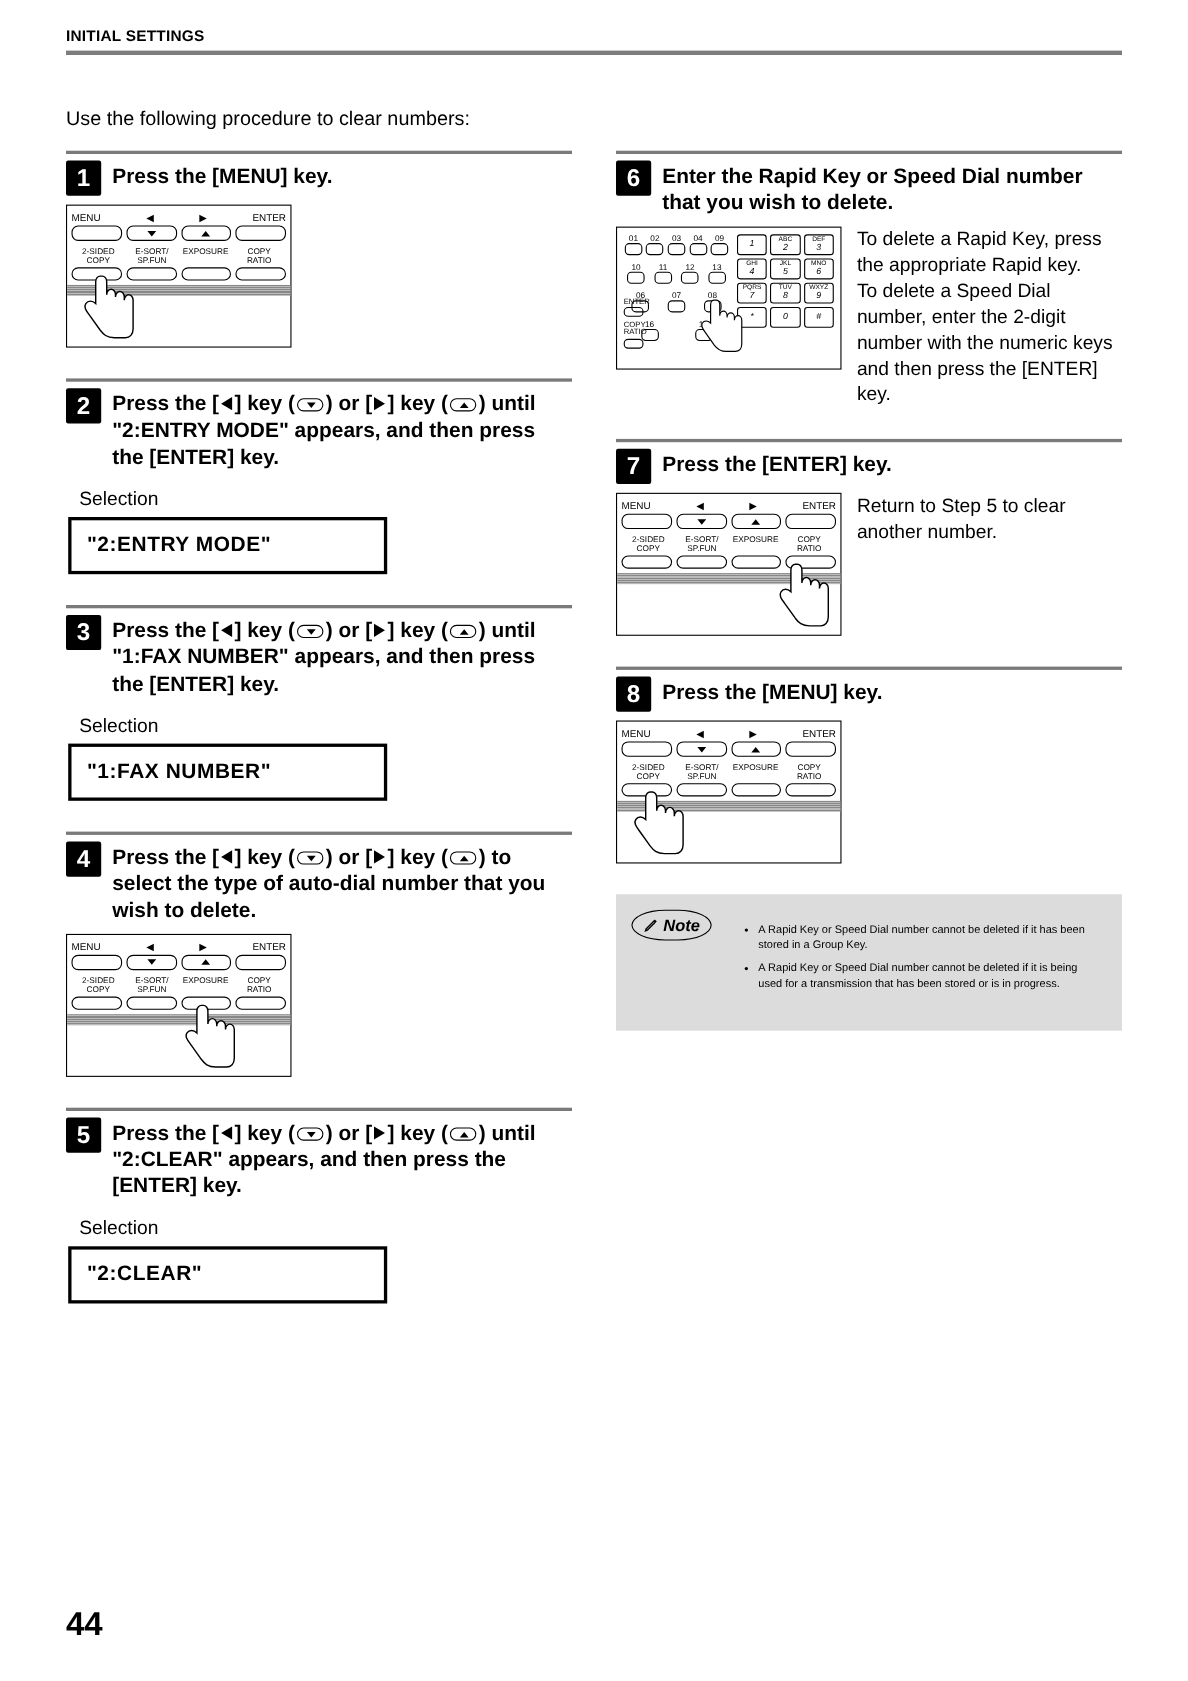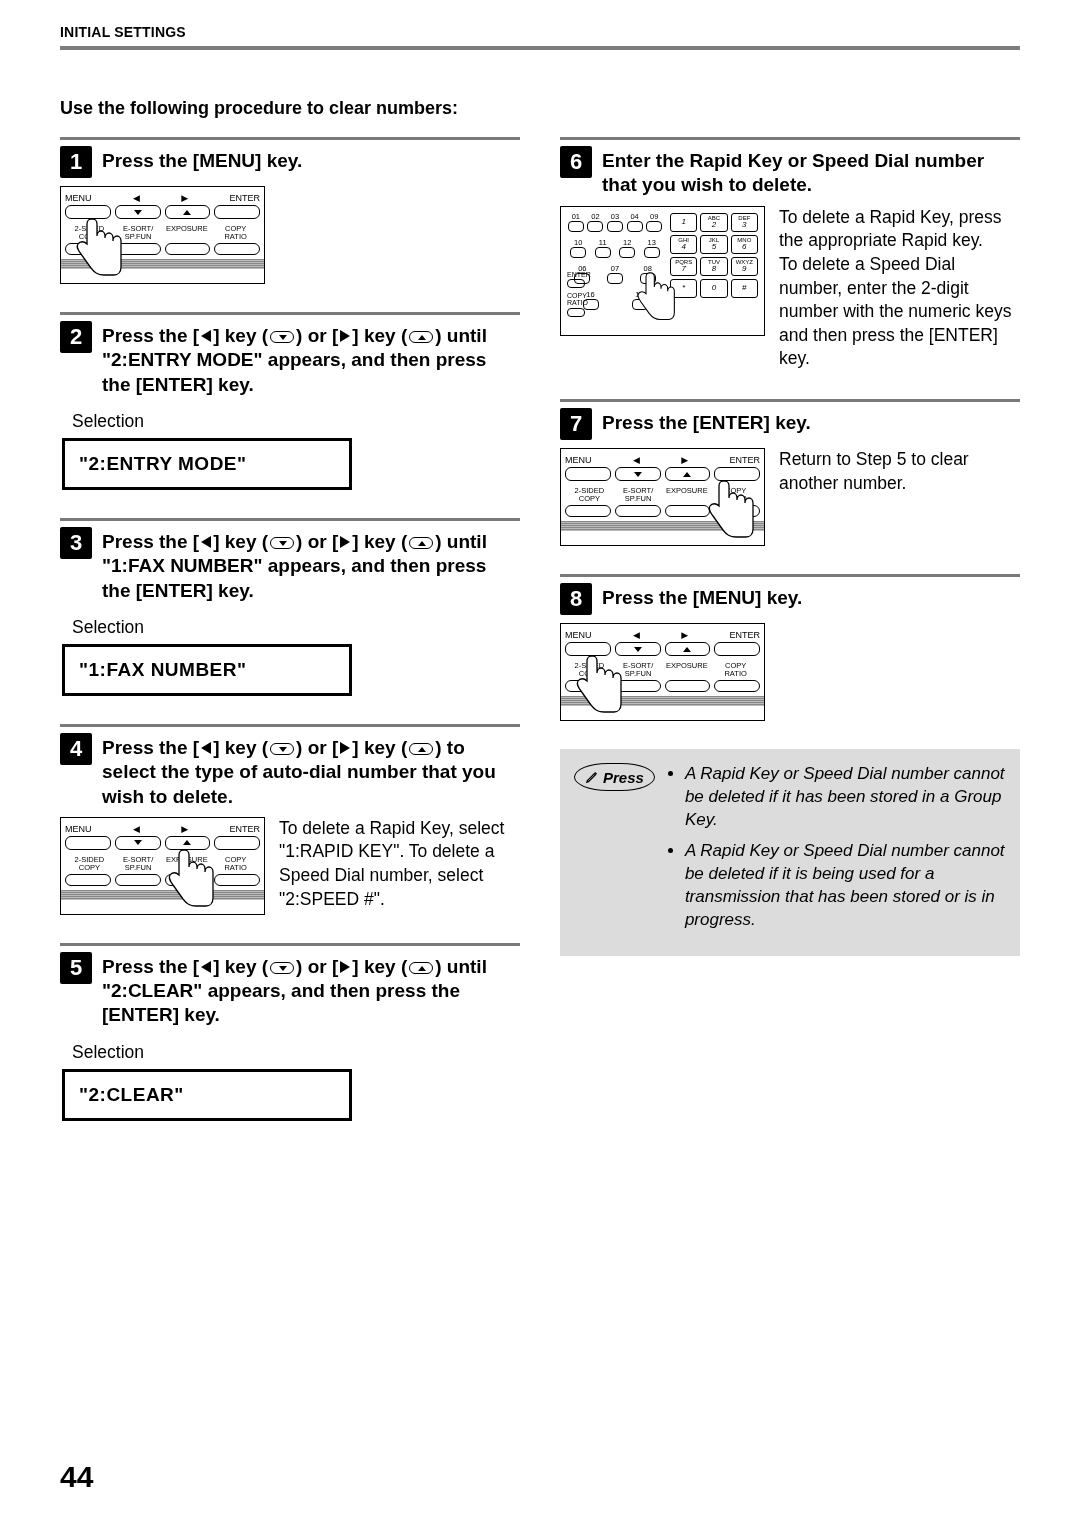--- a/index.html
+++ b/index.html
@@ -29,21 +29,20 @@
   }
   .header-rule {
     height: 4px;
     background: #7d7d7d;
     width: 100%;
     margin-bottom: 48px;
   }
   .intro {
     font-size: 18px;
     margin-bottom: 18px;
-    font-weight: bold;
   }
   .columns {
     display: flex;
     gap: var(--col-gap);
   }
   .col {
     flex: 1 1 0;
     min-width: 0;
   }
 
@@ -136,21 +135,21 @@
     padding: 12px 14px;
     font-weight: bold;
     font-size: 19px;
     letter-spacing: 0.5px;
     margin-left: 2px;
   }
 
   
   .panel {
     width: 205px;
-    height: 98px;
+    height: 130px;
     border: 1.5px solid #000;
     position: relative;
     flex: 0 0 auto;
   }
   .panel .row1 {
     position:absolute;
     left:4px; right:4px; top:6px;
     display:flex; justify-content:space-between;
     font-size:9px;
   }
@@ -252,25 +251,24 @@
     display: flex;
     align-items: center;
     font-style: italic;
     font-weight: bold;
     font-size: 15px;
     gap: 4px;
     background:#dcdcdc;
   }
   .note-badge svg { width:14px; height:14px;}
   .note-list {
-    font-size: 17px;
+    font-size: 10px;
     line-height: 1.35;
     padding-left: 16px;
-    margin:0;
-    font-style:italic;
+    margin:12px;
   }
   .note-list li { margin-bottom: 8px; }
 
   .page-number {
     position: absolute;
     left: var(--margin-x);
     bottom: 34px;
     font-size: 30px;
     font-weight: bold;
   }
@@ -403,21 +401,20 @@
                 <div class="btn"></div>
                 <div class="btn"></div>
                 <div class="btn"></div>
                 <div class="btn"></div>
               </div>
             <div class="band"></div>
             <svg class="hand" style="left:100px" viewBox="0 0 60 74">
               <path d="M22 8c-2 0-4 2-4 5v20c-3-3-7-3-9 0-2 3 0 6 3 10l10 14c3 4 6 7 13 7h10c4 0 7-3 7-8V30c0-3-2-5-4-5s-4 2-4 5v-3c0-3-2-5-4-5s-4 2-4 5v-2c0-3-2-5-4-5s-4 2-4 5V13c0-3-2-5-4-5z" fill="#fff" stroke="#000" stroke-width="1.3"></path>
             </svg>
           </div>
-          <div class="side-text">To delete a Rapid Key, select "1:RAPID KEY". To delete a Speed Dial number, select "2:SPEED #".</div>
         </div>
       </div>
 
       <div class="step">
         <div class="step-rule"></div>
         <div class="step-head">
           <div class="step-num">5</div>
           <div class="step-title">
             <span>Press the [</span><span class="ak-tri left"></span><span>] key (</span><span class="ak-ovalbtn down"></span><span>) or [</span><span class="ak-tri right"></span><span>] key (</span><span class="ak-ovalbtn up"></span><span>) until "2:CLEAR" appears, and then press the [ENTER] key.</span>
           </div>
@@ -621,21 +618,21 @@
             </svg>
           </div>
         </div>
       </div>
 
       <div class="note-wrap">
         <div class="note-badge">
           <svg viewBox="0 0 24 24">
               <path d="M3 21l3-1 12-12-2-2L4 18l-1 3zM17 4l3 3" fill="none" stroke="#000" stroke-width="2"></path>
             </svg>
-          <span>Press</span>
+          <span>Note</span>
         </div>
         <ul class="note-list">
           <li>A Rapid Key or Speed Dial number cannot be deleted if it has been stored in a Group Key.</li>
           <li>A Rapid Key or Speed Dial number cannot be deleted if it is being used for a transmission that has been stored or is in progress.</li>
         </ul>
       </div>
 
     </div>
   </div>
 

